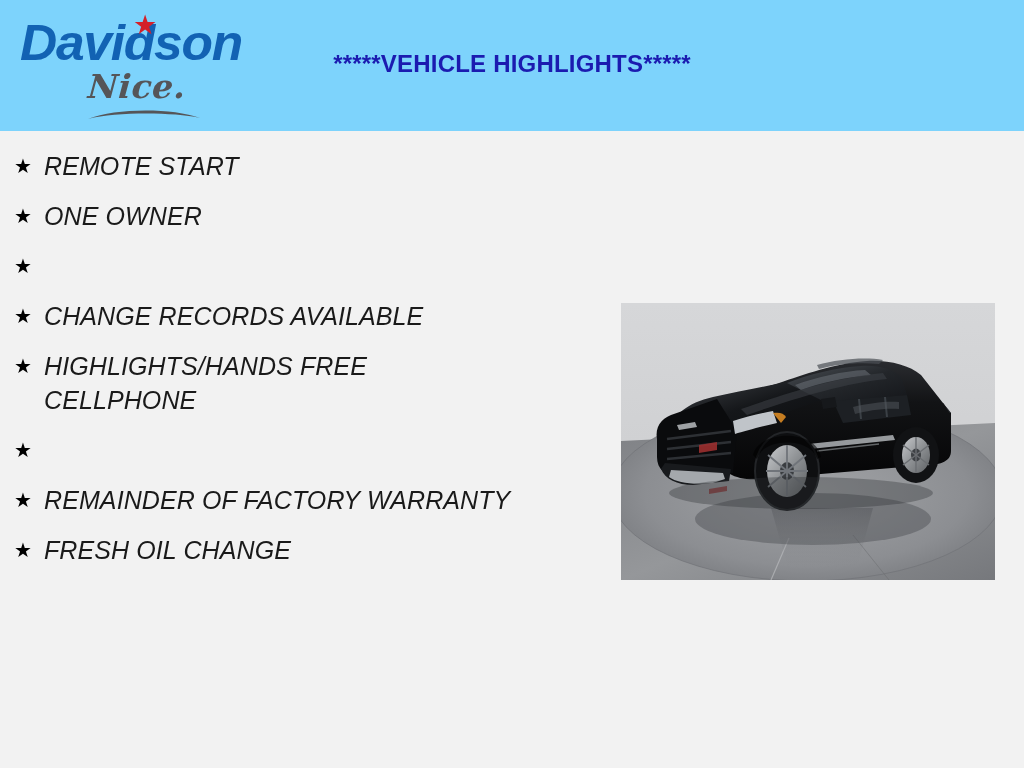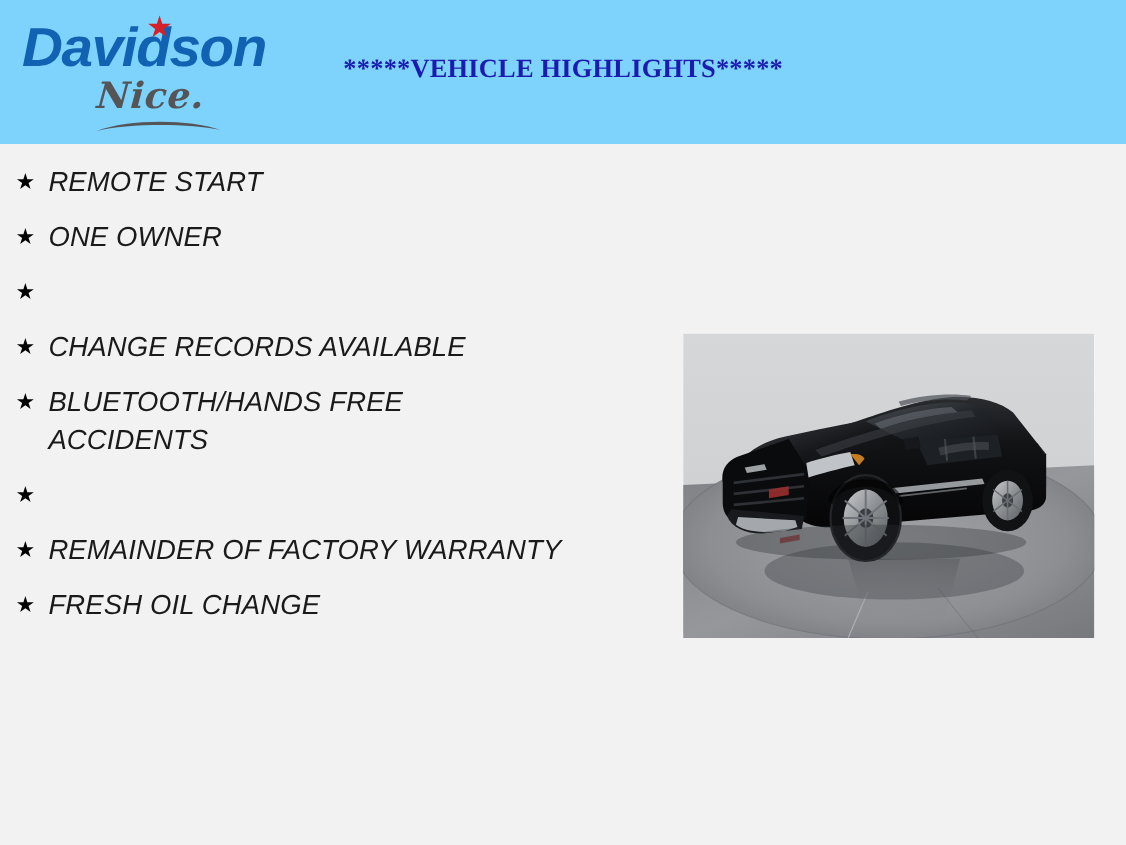--- a/index.html
+++ b/index.html
@@ -87,21 +87,20 @@
   .header-title {
     position: absolute;
     left: 0;
     top: 50px;
     width: 1024px;
     text-align: center;
     font-size: 24px;
     font-weight: bold;
     color: #1b1bb0;
     letter-spacing: 0.2px;
-    font-family: Liberation Serif, serif;
   }
 
   
   .content {
     position: absolute;
     left: 0; top: 131px;
     width: 1024px;
     height: 637px;
     background: #f2f2f2;
   }
@@ -195,21 +194,21 @@
       <span class="hl-bullet">★</span>
     </li>
 
     <li class="hl-item">
       <span class="hl-bullet">★</span>
       <span class="hl-text">CHANGE RECORDS AVAILABLE</span>
     </li>
 
     <li class="hl-item">
       <span class="hl-bullet">★</span>
-      <span class="hl-text">BLUETOOTH/HANDS FREE ACCIDENTS</span>
+      <span class="hl-text">HIGHLIGHTS/HANDS FREE CELLPHONE</span>
     </li>
 
     <li class="hl-item">
       <span class="hl-bullet">★</span>
     </li>
 
     <li class="hl-item">
       <span class="hl-bullet">★</span>
       <span class="hl-text">REMAINDER OF FACTORY WARRANTY</span>
     </li>

